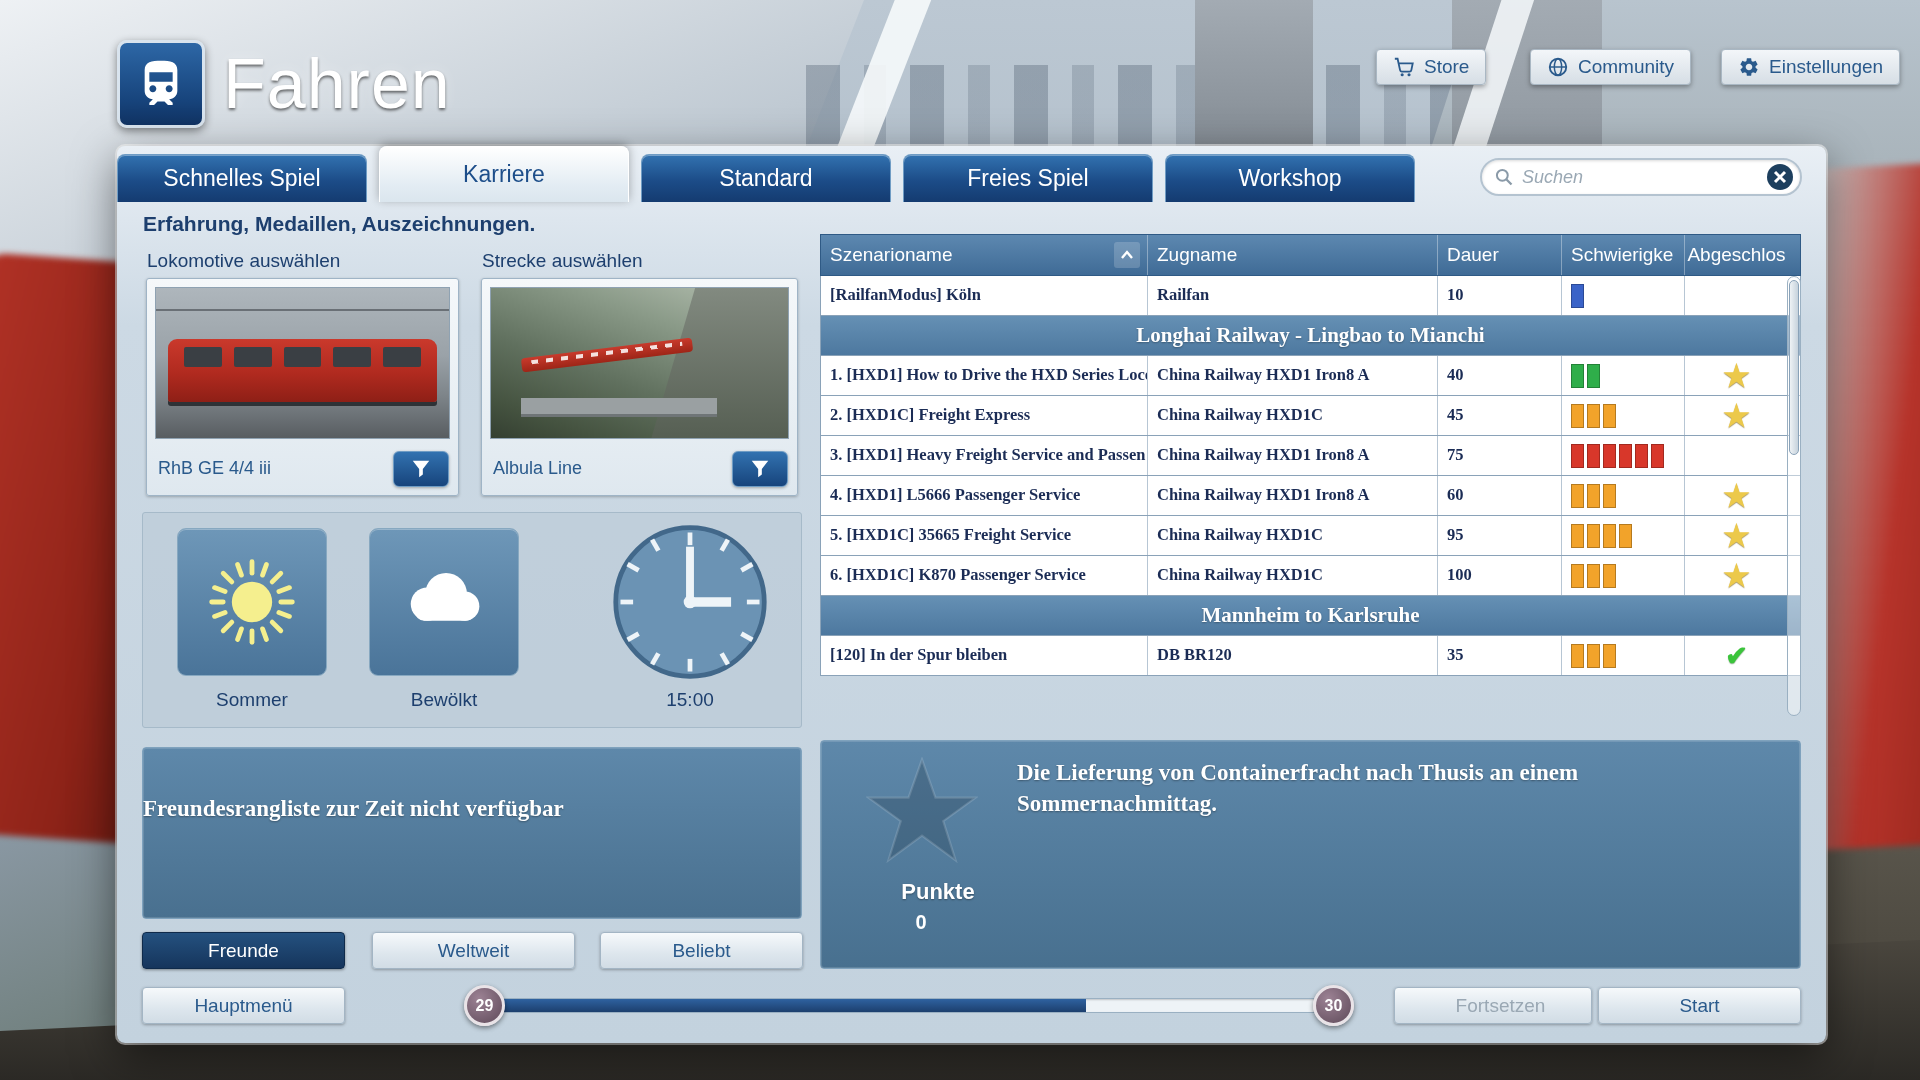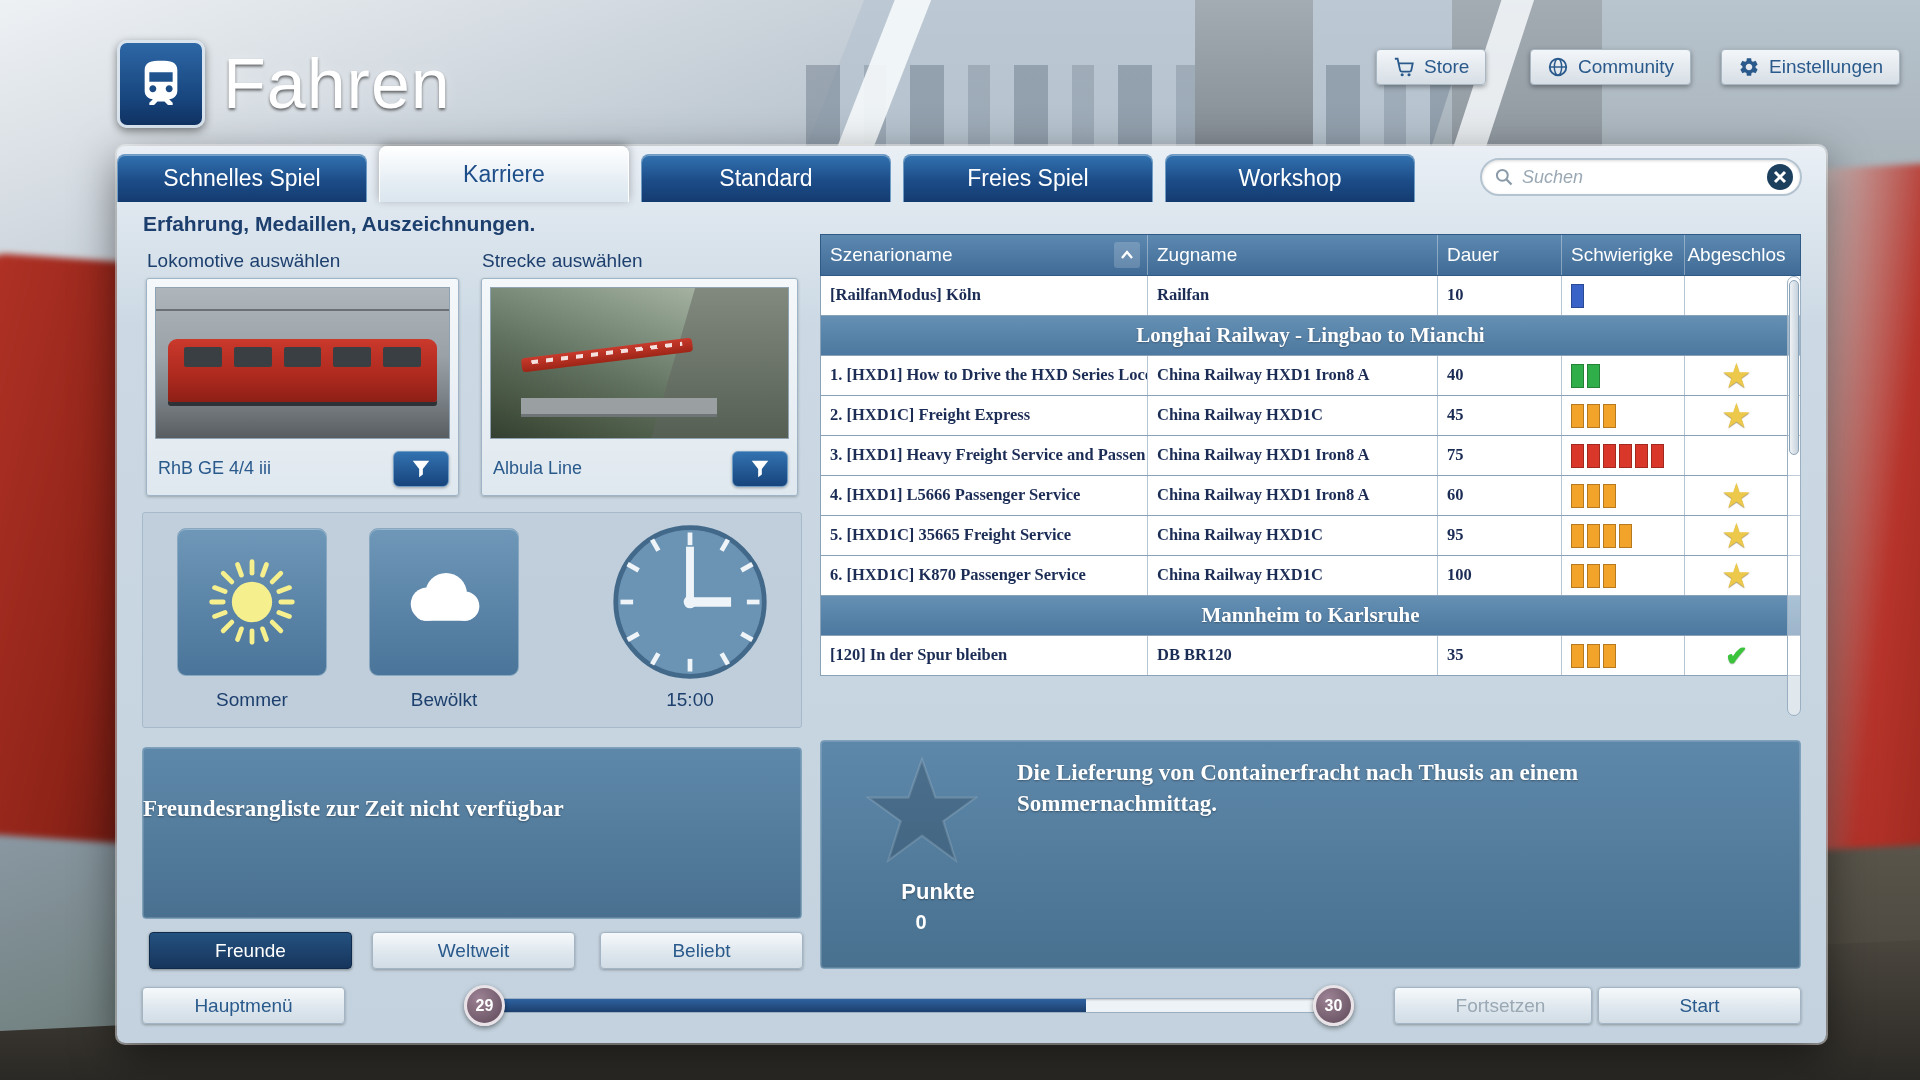--- a/index.html
+++ b/index.html
@@ -119,21 +119,21 @@
     font-weight:bold; font-size:23px; text-shadow:0 1px 2px rgba(0,0,0,.35); }
 
   .btn { display:flex; align-items:center; justify-content:center; font-size:19px; border-radius:4px; cursor:pointer; }
   .btn-light { background:linear-gradient(180deg,#f6f9fb,#dde6ed 60%,#d1dce5); border:1px solid #a3b5c4;
     color:#2a5a8c; box-shadow:0 1px 3px rgba(0,0,0,.3); }
   .btn-dark { background:linear-gradient(180deg,#24517f,#16355c); border:1px solid #0f2a4a;
     color:#fff; box-shadow:0 1px 3px rgba(0,0,0,.4); }
   .btn-disabled { color:#9aa8b4; }
 
   .friend-btn { position:absolute; top:786px; width:203px; height:37px; }
-  .fb-freunde { left:25px;margin-left:7px; } .fb-weltweit { left:255px; } .fb-beliebt { left:483px; }
+  .fb-freunde { left:25px; } .fb-weltweit { left:255px; } .fb-beliebt { left:483px; }
 
   .mainmenu-btn { position:absolute; left:25px; top:841px; width:203px; height:37px; }
   .resume-btn { position:absolute; left:1277px; top:841px; width:198px; height:37px;padding-left:15px; }
   .start-btn { position:absolute; left:1481px; top:841px; width:203px; height:37px; }
 
   .progress-track { position:absolute; left:367px; top:852px; width:849px; height:15px; border-radius:8px;
     background:#eef3f7; border:1px solid #9ab0c2; box-shadow:inset 0 1px 2px rgba(0,0,0,.2); }
   .progress-fill { height:100%; border-radius:8px 0 0 8px;
     background:linear-gradient(180deg,#2f62a0,#1c3f6e); }
   .progress-badge { position:absolute; top:839px; width:41px; height:41px; border-radius:50%;

